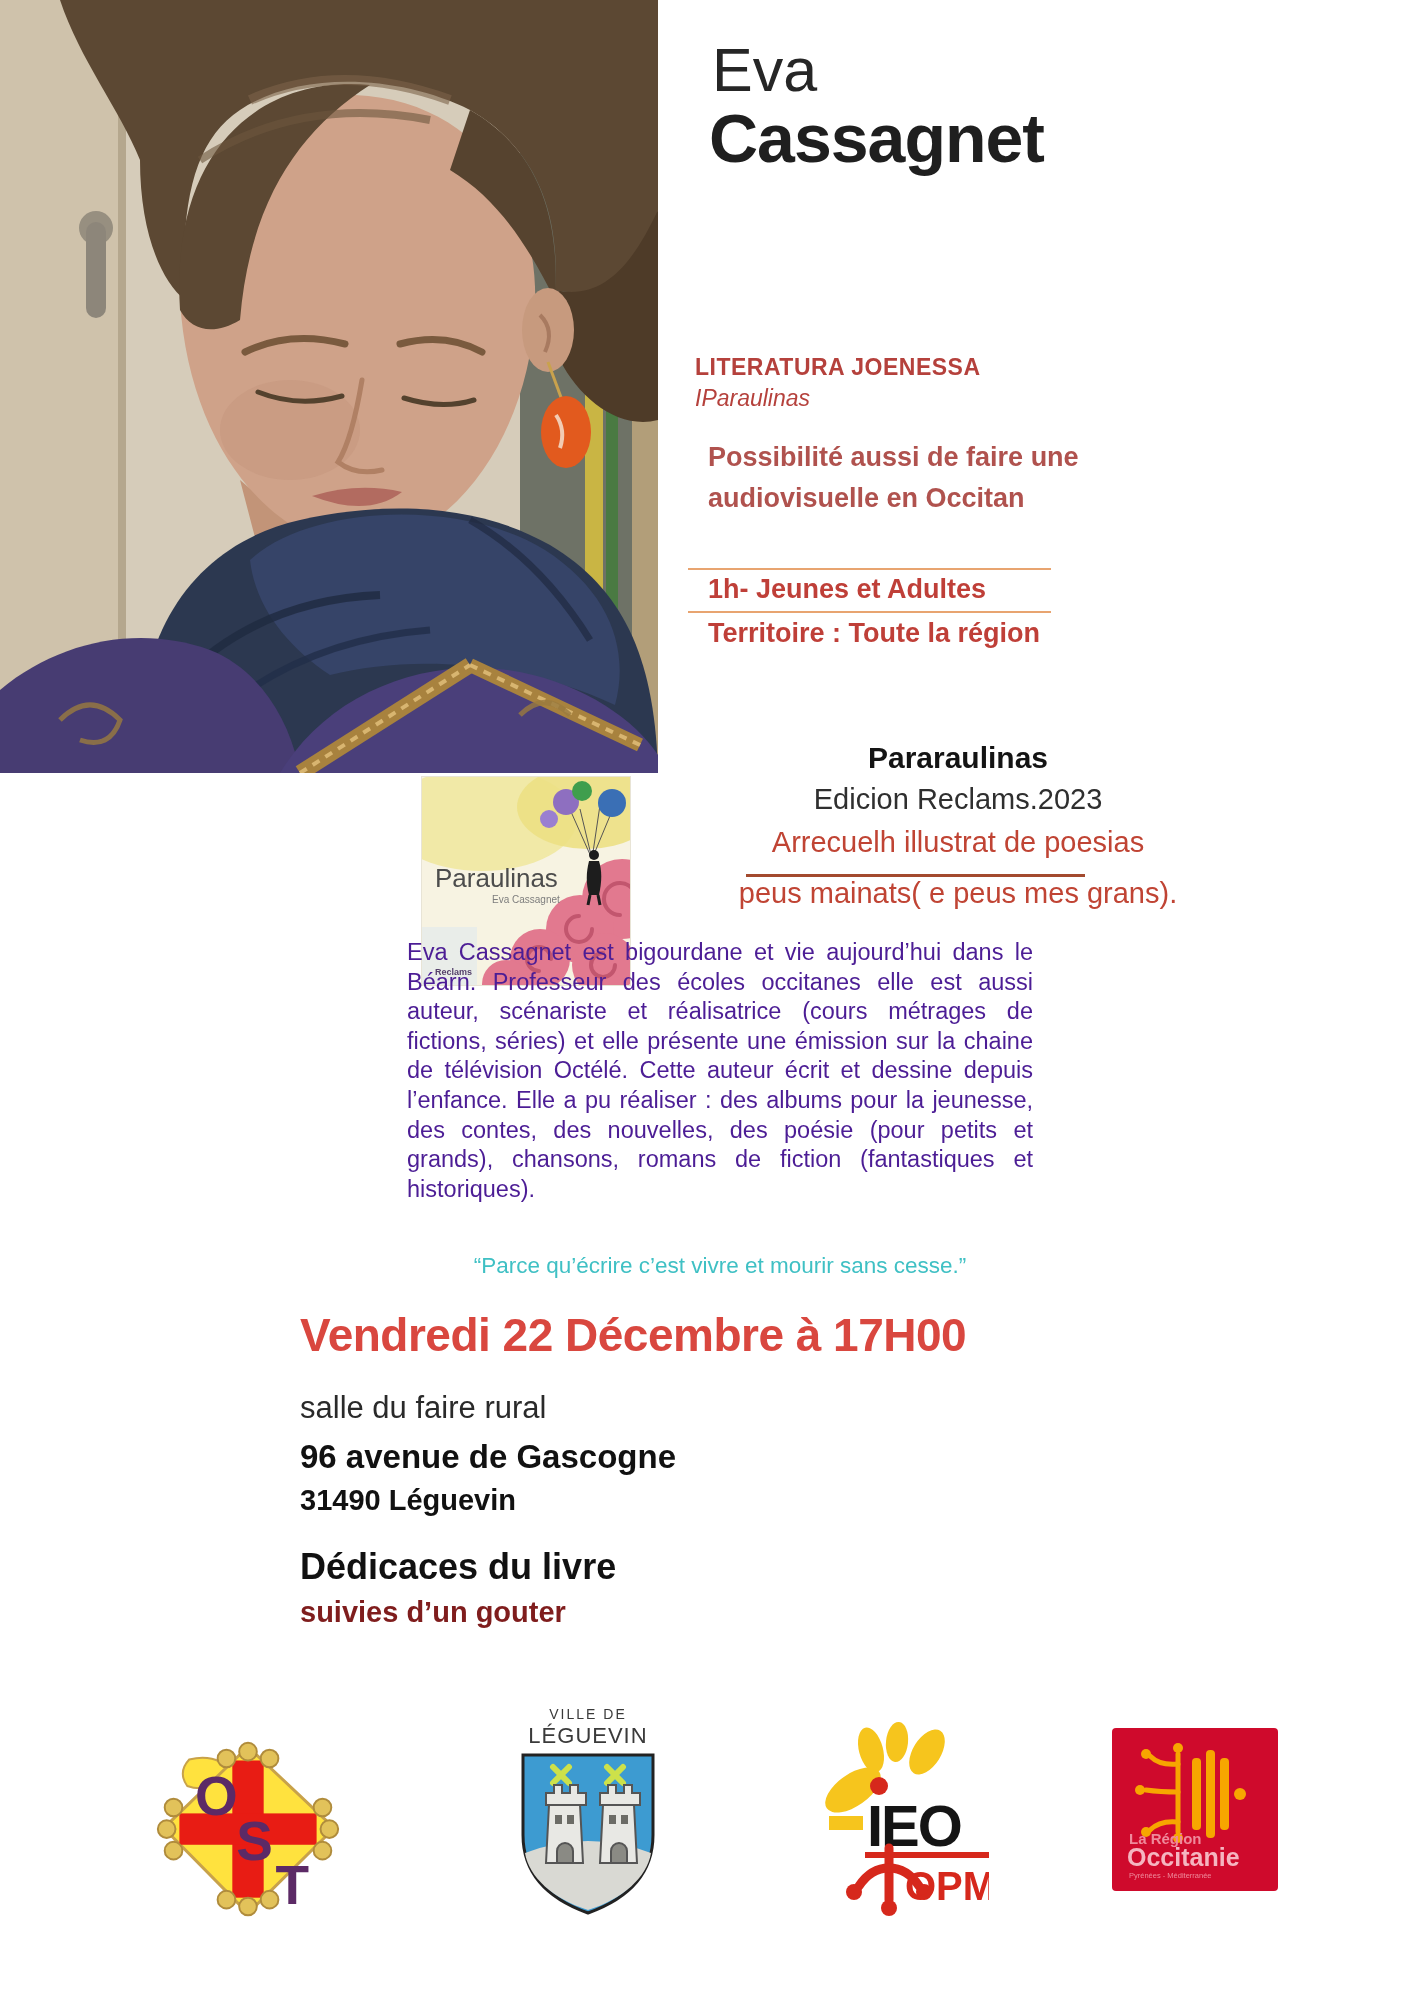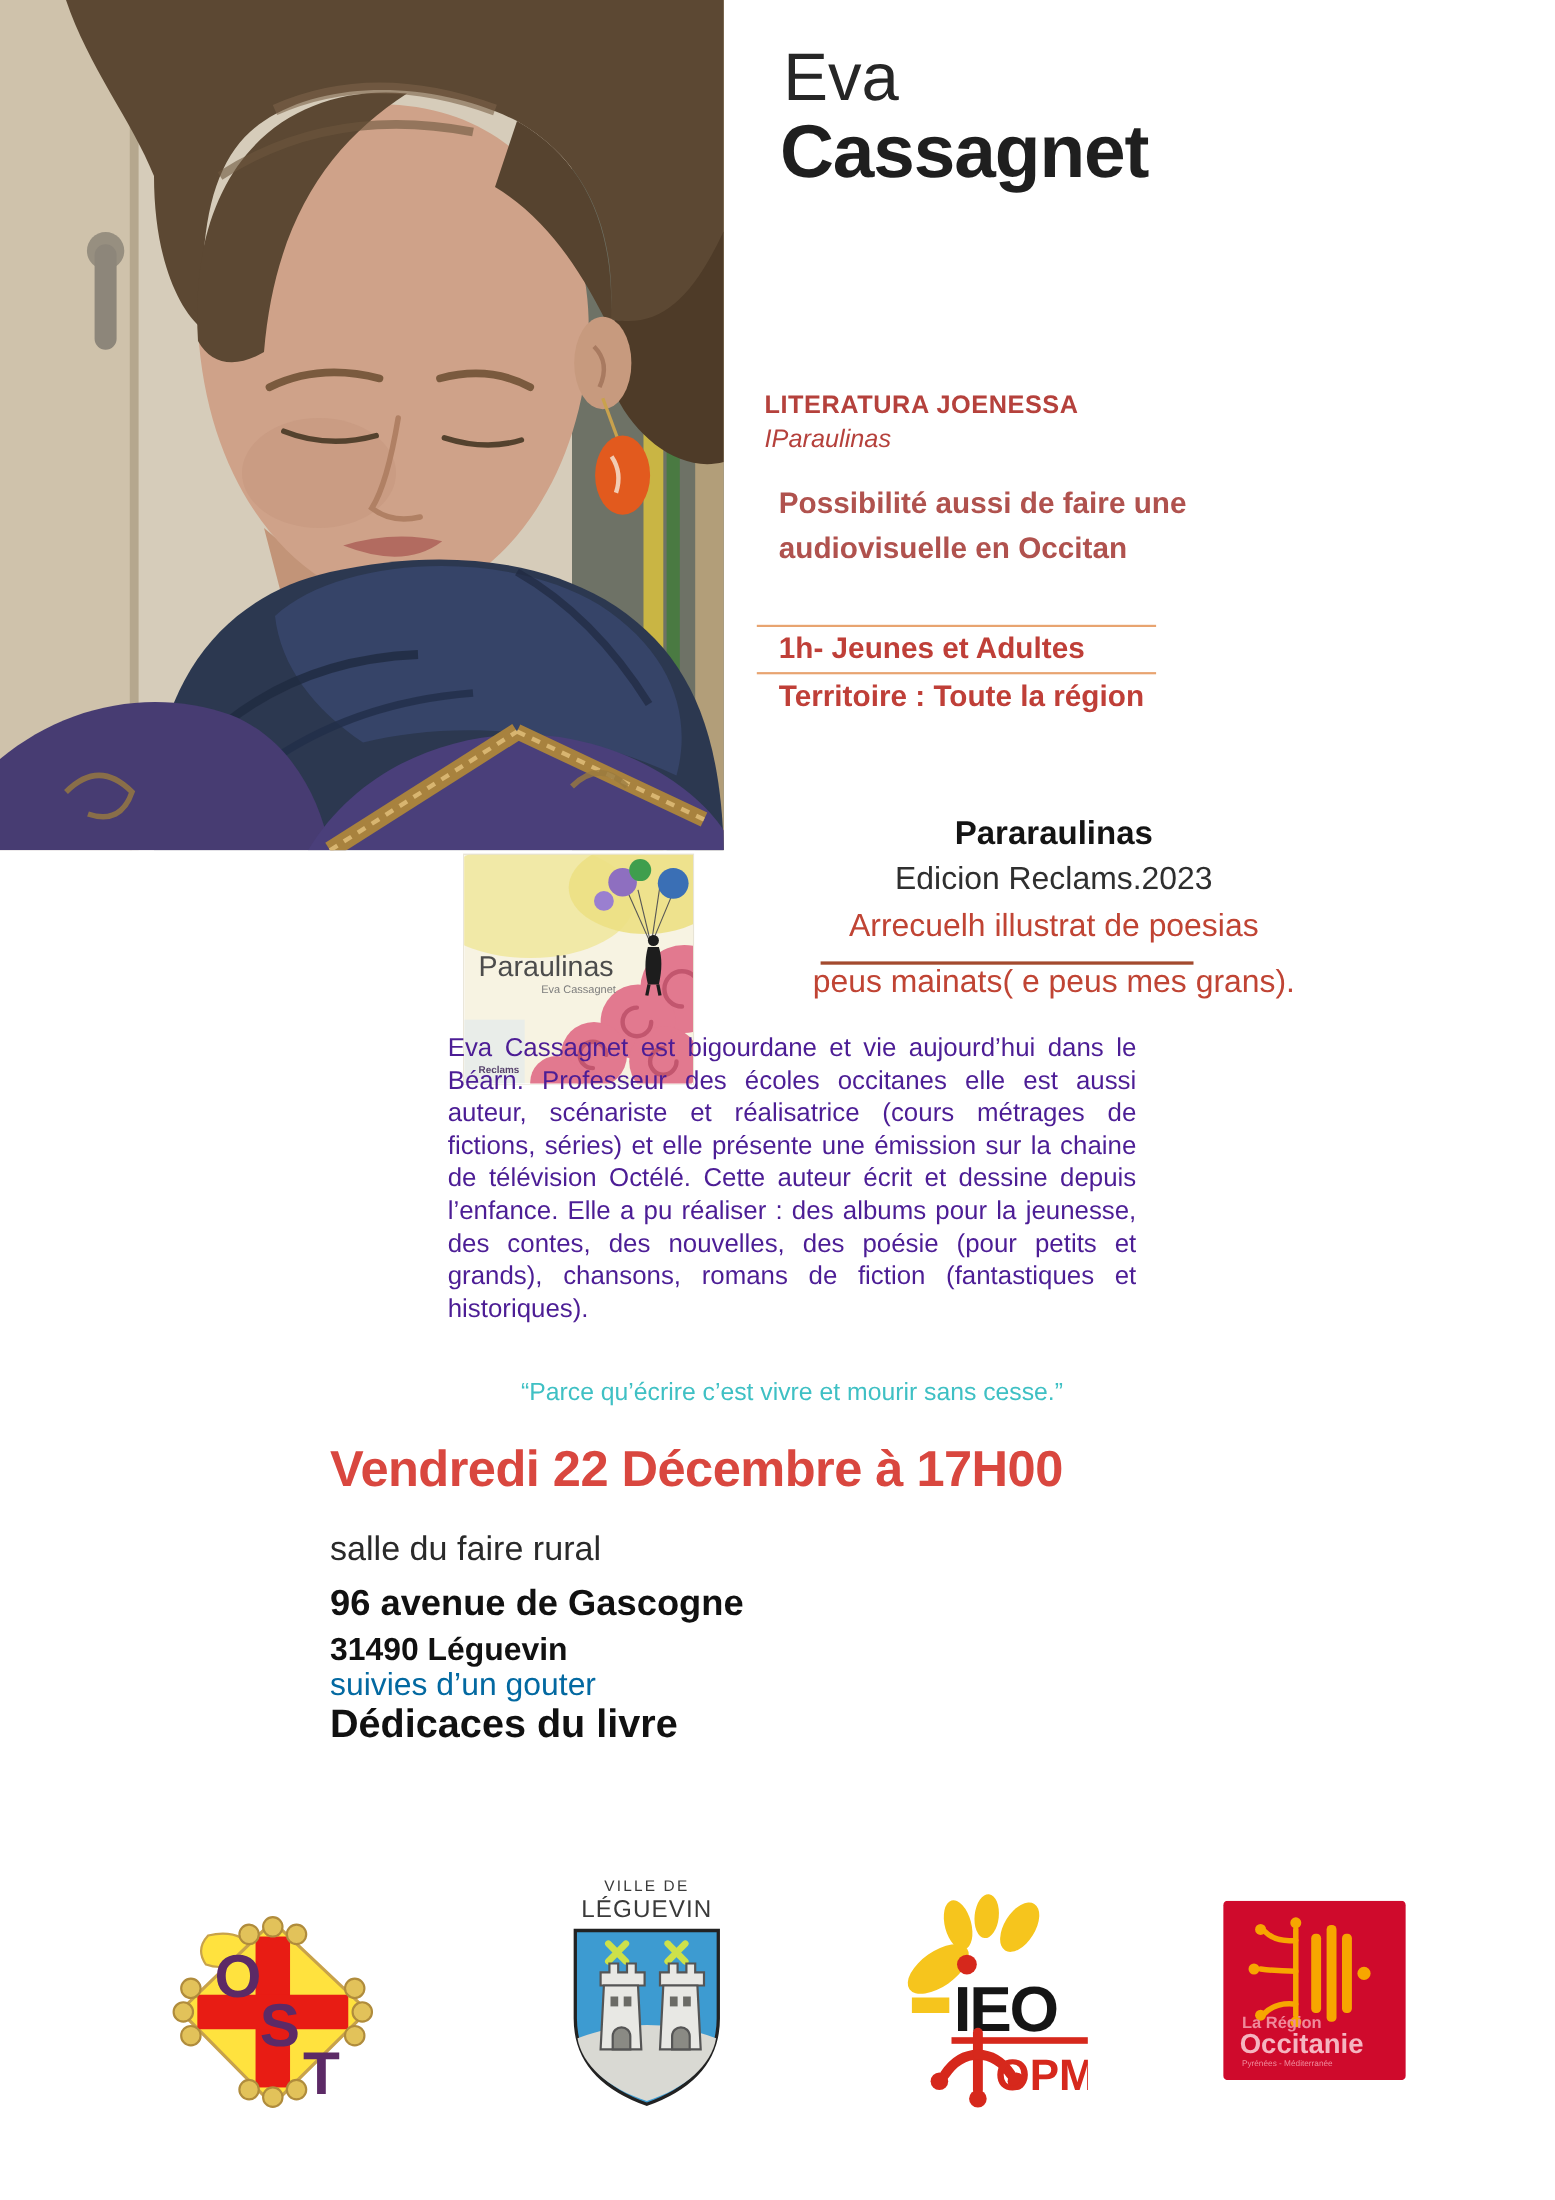--- a/index.html
+++ b/index.html
@@ -32,21 +32,21 @@
   .bio{left:407px;top:938px;width:626px;font-size:23.5px;line-height:29.6px;color:#4c1d95;
        text-align:justify;}
   .quote{left:407px;top:1253px;width:626px;text-align:center;font-size:22.5px;color:#3fc0c4;}
 
   .center-col{left:300px;width:834px;}
   .event-datetime{top:1308px;font-size:46px;font-weight:800;color:#d9473f;letter-spacing:-.5px;}
   .event-venue{top:1390px;font-size:31px;color:#2a2a2a;}
   .event-addr1{top:1438px;font-size:33px;font-weight:800;color:#111;}
   .event-addr2{top:1484px;font-size:29px;font-weight:800;color:#111;}
   .event-activity{top:1546px;font-size:36px;font-weight:800;color:#111;}
-  .event-activity-sub{top:1516px;font-size:29px;font-weight:400;color:#0369a1;}
+  .event-activity-sub{top:1596px;font-size:29px;font-weight:700;color:#7f1d1d;}
 
   .logo-ost{left:150px;top:1733px;width:196px;height:200px;}
   .logo-leguevin{left:512px;top:1703px;width:152px;height:218px;}
   .logo-ieo{left:813px;top:1720px;width:176px;height:200px;}
   .logo-occitanie{left:1112px;top:1728px;width:166px;height:163px;}
   svg{display:block;}
   svg text{font-family:"Liberation Sans",sans-serif;}
 </style>
 </head>
 <body>

